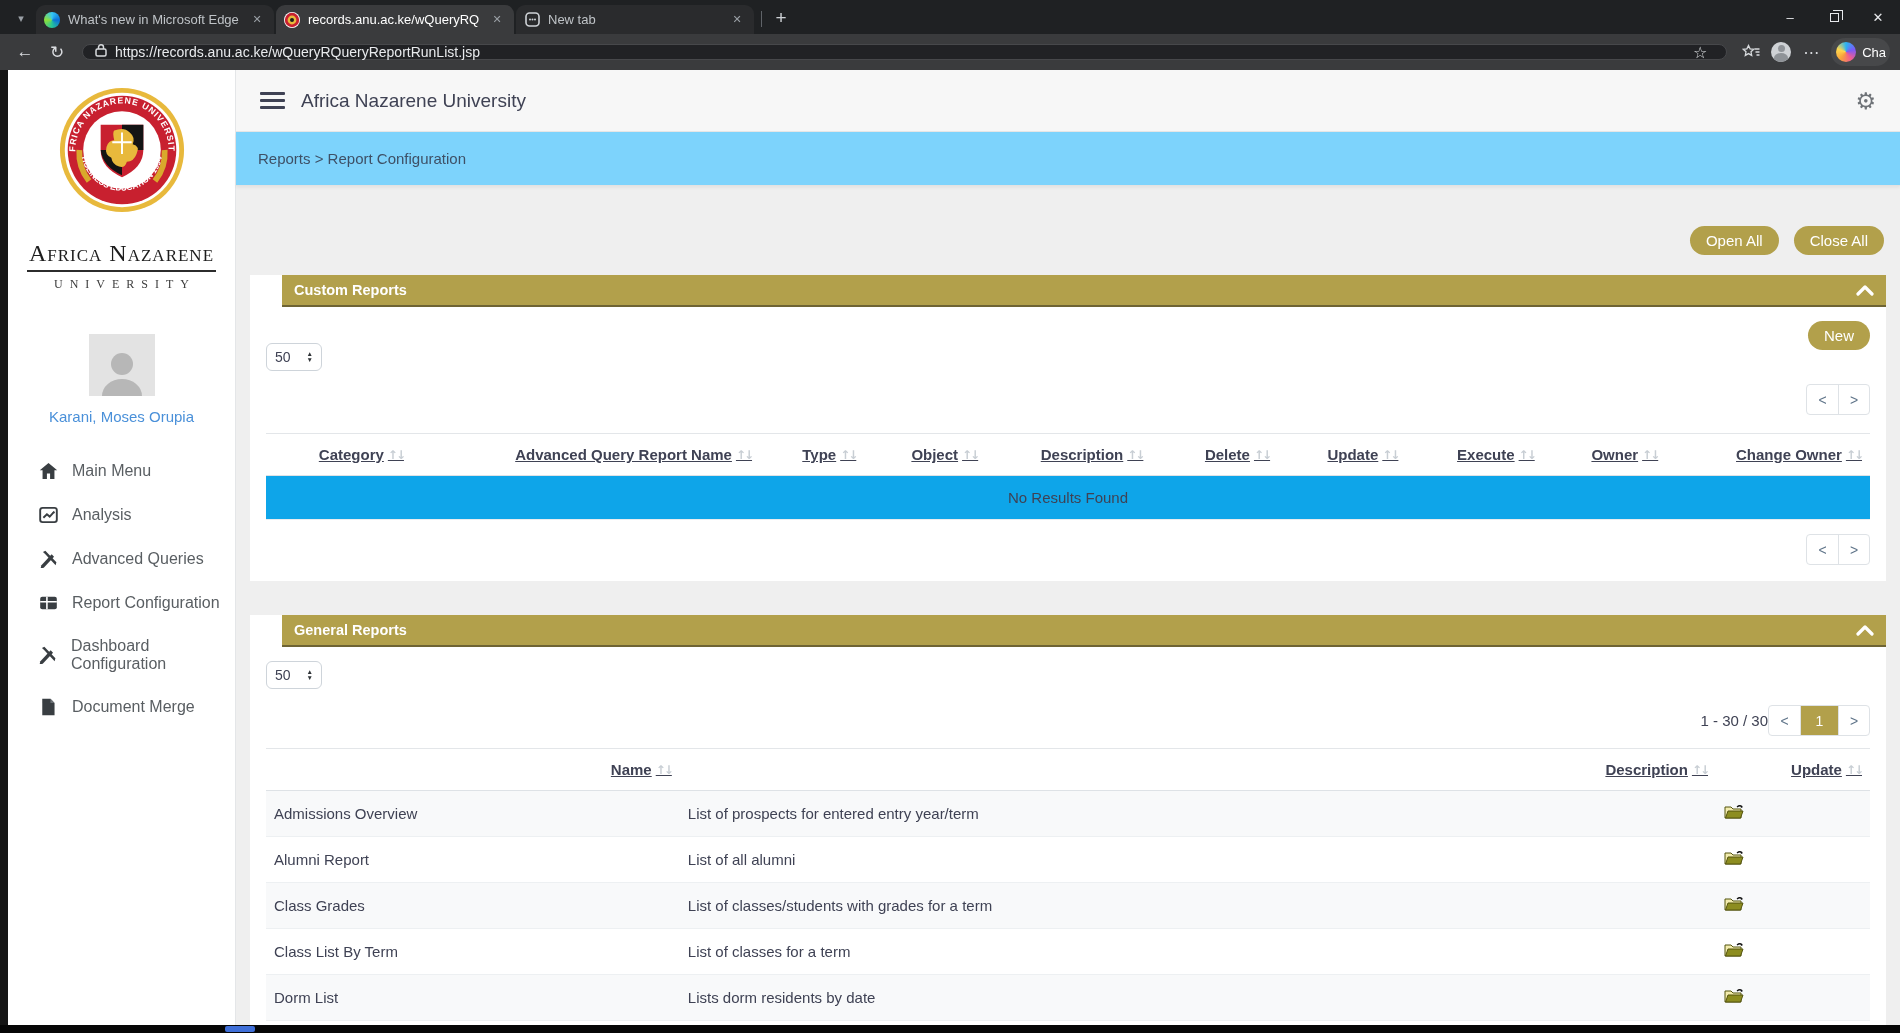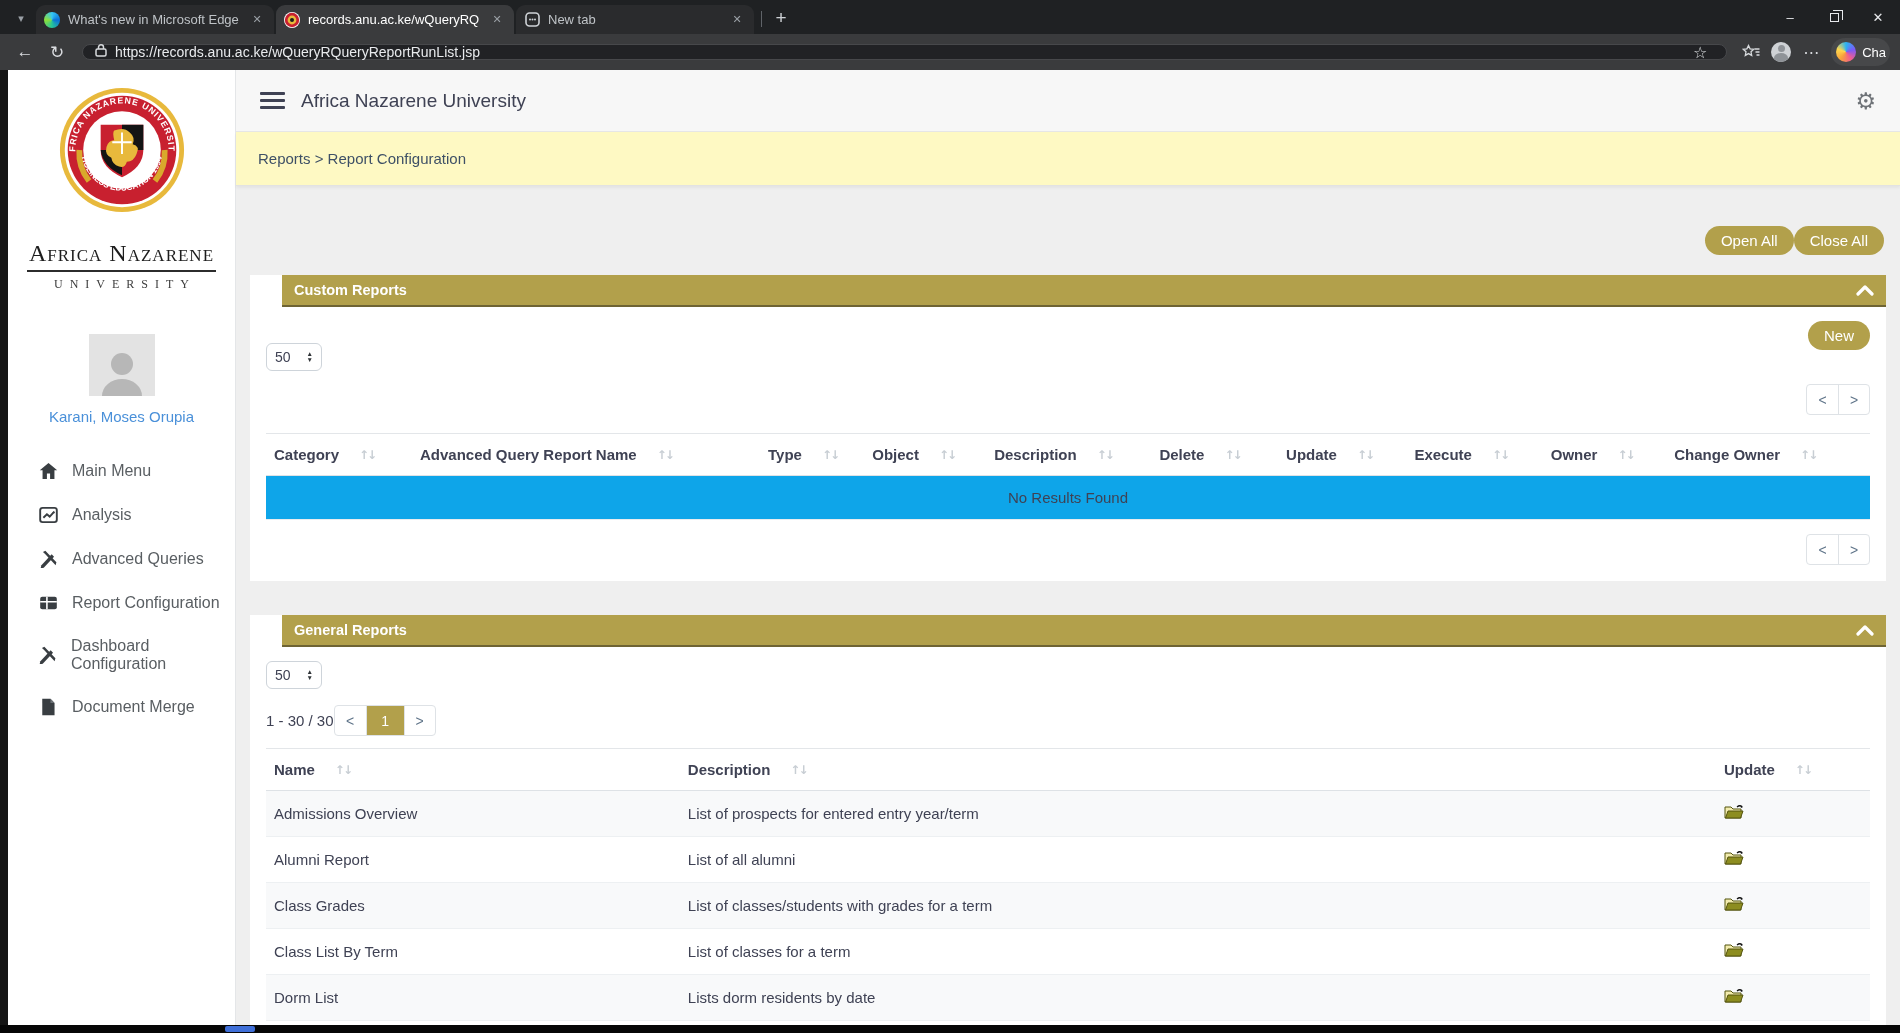--- a/index.html
+++ b/index.html
@@ -45,48 +45,48 @@
   .menu { width:100%; margin-top:24px; }
   .menu-item { display:flex; align-items:center; gap:14px; padding:12px 6px 12px 30px; color:#595e62; font-size:16px; cursor:default; }
   .menu-icon { width:20px; height:20px; display:flex; align-items:center; justify-content:center; color:#393e42; }
 
   .main { flex:1; display:flex; flex-direction:column; background:#efefef; min-width:0; }
   .page-header { height:62px; background:#f7f7f7; border-bottom:1px solid #e6e6e6; display:flex; align-items:center; padding:0 24px; }
   .hamburger { width:25px; display:flex; flex-direction:column; gap:4px; margin-right:16px; }
   .hamburger i { display:block; height:3px; background:#3f4254; border-radius:1px; }
   .page-title { font-size:19px; color:#3f4254; font-weight:500; }
   .gear { margin-left:auto; color:#6f7378; font-size:23px; font-family:"DejaVu Sans",sans-serif; }
-  .breadcrumb-bar { height:54px; background:#fef9c3; border-bottom:1px solid #e2e2e2; box-shadow:0 2px 3px rgba(0,0,0,.05); display:flex; align-items:center; padding:0 22px; color:#3e5066; font-size:15px; }
+  .breadcrumb-bar { height:54px; background:#7dd3fc; border-bottom:1px solid #e2e2e2; box-shadow:0 2px 3px rgba(0,0,0,.05); display:flex; align-items:center; padding:0 22px; color:#3e5066; font-size:15px; }
   .content { flex:1; padding:0 14px; overflow:hidden; }
 
-  .actions-row { display:flex; justify-content:flex-end; gap:0; padding:40px 2px 20px; }
+  .actions-row { display:flex; justify-content:flex-end; gap:15px; padding:40px 2px 20px; }
   .btn-gold { background:#b2a04b; color:#fff; border:none; border-radius:15px; padding:6px 16px; font-size:15px; font-family:inherit; cursor:pointer; }
 
   .panel { background:#fff; margin-bottom:34px; }
   .panel-head { background:#b2a04b; border-bottom:2px solid #6e6434; color:#fff; height:32px; display:flex; align-items:center; justify-content:space-between; padding:14px 12px; font-weight:bold; font-size:14.5px;margin-left:32px; }
   .panel-body { padding:14px 16px 16px; position:relative; }
   .body-top { display:flex; justify-content:space-between; align-items:flex-start; }
   .size-select { width:56px; height:28px; border:1px solid #ced4da; border-radius:6px; display:flex; align-items:center; justify-content:space-between; padding:0 8px; color:#3f4254; font-size:14px; background:#fff; }
   .stepper { display:flex; flex-direction:column; font-size:6.5px; line-height:6px; color:#2f3337; }
   .right-stack { display:flex; flex-direction:column; align-items:flex-end; gap:34px; }
   .pag { display:flex; border:1px solid #dee2e6; border-radius:4px; overflow:hidden; background:#fff; }
   .pag-btn { min-width:31px; height:29px; display:flex; align-items:center; justify-content:center; color:#5f7489; font-size:14px; border-left:1px solid #dee2e6; cursor:pointer; }
   .pag-btn:first-child { border-left:none; }
   .pag-btn.active { background:#b2a04b; color:#fff; min-width:38px; }
 
   table { width:100%; border-collapse:collapse; table-layout:fixed; }
   .tbl-top { margin-top:18px; }
   thead th { border-top:1px solid #e3e6e9; border-bottom:1px solid #dee2e6; padding:12px 8px; font-size:15px; color:#3f4254; font-weight:600; text-align:left; }
-  .th-flex { display:flex; align-items:center; justify-content:flex-start; gap:20px; }
+  .th-flex { display:flex; align-items:center; justify-content:flex-end; gap:4px;text-decoration:underline; }
   .sort { color:#c8ced4; font-size:12px; letter-spacing:-2px; font-family:"DejaVu Sans",sans-serif; flex:0 0 auto; }
   .empty-row td { background:#0ea5e9; text-align:center; padding:13px; font-size:15px; color:#3f4254; border-bottom:1px solid #e9ecef; }
   tbody.striped td { padding:13px 8px; font-size:15px; color:#3f4254; border-bottom:1px solid #edf0f2; }
   tbody.striped tr:nth-child(odd) { background:#f8f9fa; }
   .pag-bottom { display:flex; justify-content:flex-end; margin-top:14px; }
-  .range-row { display:flex; justify-content:flex-start; align-items:center; margin-top:16px; color:#3f4254; font-size:15px; }
+  .range-row { display:flex; justify-content:flex-end; align-items:center; margin-top:16px; color:#3f4254; font-size:15px; }
   .folder { display:inline-flex; width:20px; height:16px; }
 
   .bottom-strip { position:absolute; left:0; bottom:0; width:1900px; height:8px; background:#060606; }
   .bottom-accent { position:absolute; left:225px; top:1px; width:30px; height:6px; border-radius:2px; background:#3f6fd8; }
   .chev-svg { display:block; }
 </style>
 </head>
 <body>
 
 <div class="window">

